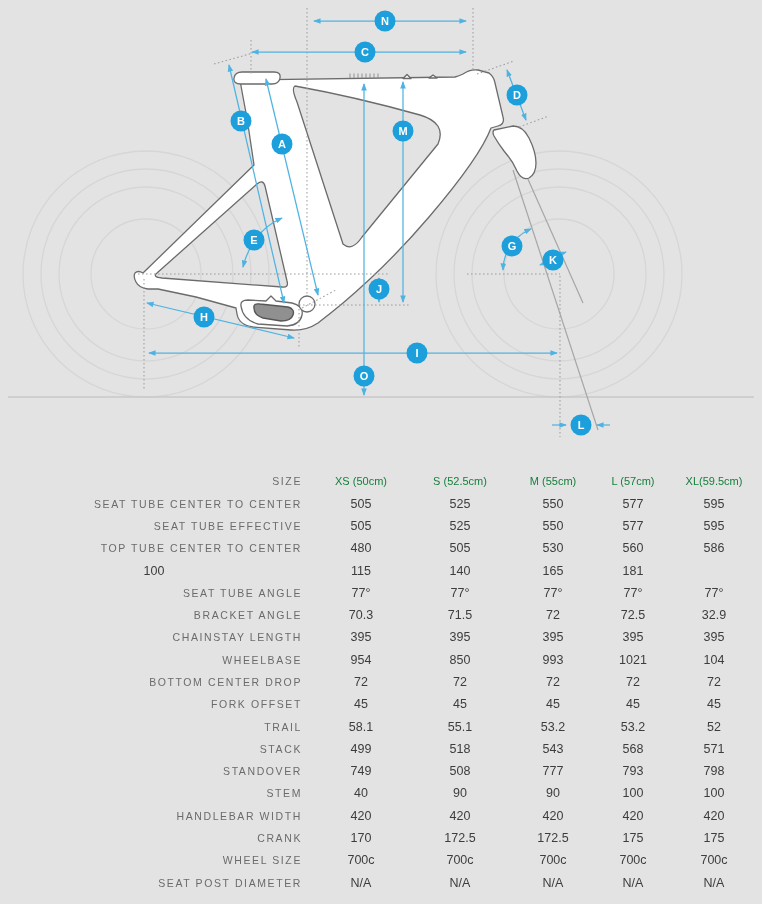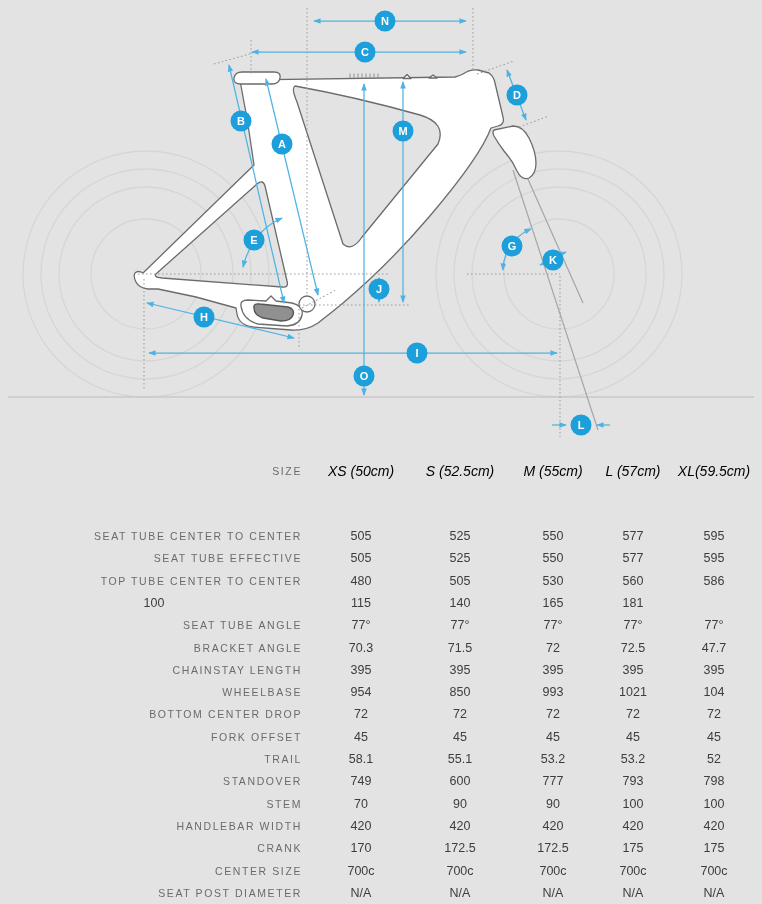--- a/index.html
+++ b/index.html
@@ -8,37 +8,37 @@
     font-family:"Liberation Sans", sans-serif;
     -webkit-font-smoothing:antialiased;
   }
   .page{position:relative;width:762px;height:904px;}
   .diagram{position:absolute;left:0;top:0;width:762px;height:458px;}
   .diagram svg{display:block;}
 
   
   .geo-table{
     position:absolute;left:0;top:458px;width:762px;height:446px;
-    display:flex;flex-direction:column;justify-content:space-between;
+    display:flex;flex-direction:column;justify-content:center;
     padding-top:2px;box-sizing:border-box;
   }
   .trow{
     display:grid;
     grid-template-columns:308px 106px 92px 94px 66px 96px;
     height:22.3px;align-items:center;
   }
   .tlabel{
     text-align:right;padding-right:6px;
     font-size:10.5px;letter-spacing:1.6px;color:#6b6b6b;
     white-space:nowrap;
   }
   .tval{
     text-align:center;font-size:12.5px;color:#3d3d3d;white-space:nowrap;
   }
-  .thead .tval{font-size:14px;color:#000000;font-style:italic;}
+  .thead .tval{font-size:11px;color:#15803d;}
 
   
   .wheel{stroke:#d6d6d6;stroke-width:1.3;fill:none;}
   .ground{stroke:#c9c9c9;stroke-width:1.6;}
   .axisline{stroke:#a6a6a6;stroke-width:1.2;fill:none;}
   .frame{fill:#ffffff;stroke:#6b6b6b;stroke-width:1.3;fill-rule:evenodd;stroke-linejoin:round;}
   .framepart{fill:#ffffff;stroke:#6b6b6b;stroke-width:1.3;stroke-linejoin:round;}
   .pad{fill:#909090;stroke:#565656;stroke-width:1.4;stroke-linejoin:round;}
   .dotted{stroke:#9e9e9e;stroke-width:1.05;fill:none;stroke-dasharray:1.6 2.4;}
   .dim{stroke:#4fb3e2;stroke-width:1.25;fill:none;}
@@ -259,21 +259,21 @@
           <div class="tval">77°</div>
           <div class="tval">77°</div>
           <div class="tval">77°</div>
         </div>
         <div class="trow">
           <div class="tlabel">BRACKET ANGLE</div>
           <div class="tval">70.3</div>
           <div class="tval">71.5</div>
           <div class="tval">72</div>
           <div class="tval">72.5</div>
-          <div class="tval">47.7</div>
+          <div class="tval">32.9</div>
         </div>
         <div class="trow">
           <div class="tlabel">CHAINSTAY LENGTH</div>
           <div class="tval">395</div>
           <div class="tval">395</div>
           <div class="tval">395</div>
           <div class="tval">395</div>
           <div class="tval">395</div>
         </div>
         <div class="trow">
@@ -302,30 +302,38 @@
         </div>
         <div class="trow">
           <div class="tlabel">TRAIL</div>
           <div class="tval">58.1</div>
           <div class="tval">55.1</div>
           <div class="tval">53.2</div>
           <div class="tval">53.2</div>
           <div class="tval">52</div>
         </div>
         <div class="trow">
+          <div class="tlabel">STACK</div>
+          <div class="tval">499</div>
+          <div class="tval">518</div>
+          <div class="tval">543</div>
+          <div class="tval">568</div>
+          <div class="tval">571</div>
+        </div>
+        <div class="trow">
           <div class="tlabel">STANDOVER</div>
           <div class="tval">749</div>
-          <div class="tval">600</div>
+          <div class="tval">508</div>
           <div class="tval">777</div>
           <div class="tval">793</div>
           <div class="tval">798</div>
         </div>
         <div class="trow">
           <div class="tlabel">STEM</div>
-          <div class="tval">70</div>
+          <div class="tval">40</div>
           <div class="tval">90</div>
           <div class="tval">90</div>
           <div class="tval">100</div>
           <div class="tval">100</div>
         </div>
         <div class="trow">
           <div class="tlabel">HANDLEBAR WIDTH</div>
           <div class="tval">420</div>
           <div class="tval">420</div>
           <div class="tval">420</div>
@@ -334,21 +342,21 @@
         </div>
         <div class="trow">
           <div class="tlabel">CRANK</div>
           <div class="tval">170</div>
           <div class="tval">172.5</div>
           <div class="tval">172.5</div>
           <div class="tval">175</div>
           <div class="tval">175</div>
         </div>
         <div class="trow">
-          <div class="tlabel">CENTER SIZE</div>
+          <div class="tlabel">WHEEL SIZE</div>
           <div class="tval">700c</div>
           <div class="tval">700c</div>
           <div class="tval">700c</div>
           <div class="tval">700c</div>
           <div class="tval">700c</div>
         </div>
         <div class="trow">
           <div class="tlabel">SEAT POST DIAMETER</div>
           <div class="tval">N/A</div>
           <div class="tval">N/A</div>

